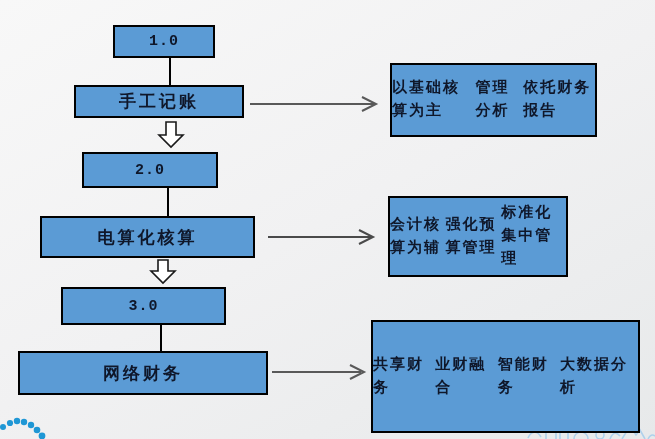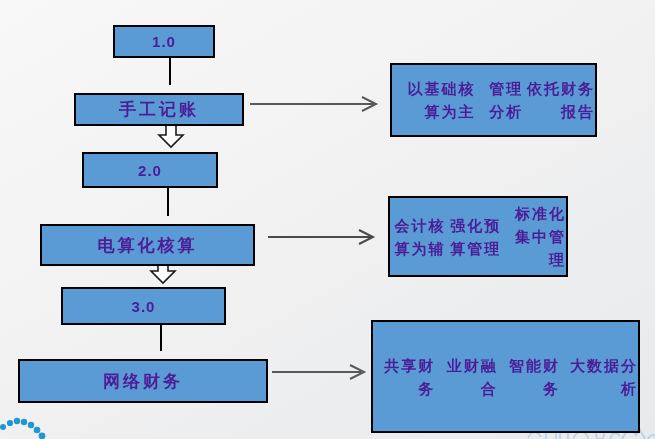--- a/index.html
+++ b/index.html
@@ -10,25 +10,26 @@
     background:linear-gradient(150deg,#f8f8f8 0%,#f1f1f2 50%,#e7e9ea 100%);
     font-family:"Liberation Sans","DejaVu Sans",sans-serif;
   }
   .layer{position:absolute;left:0;top:0;}
   .box{
     position:absolute;
     background:#5B9BD5;
     border:2px solid #000;
     box-sizing:border-box;
     display:flex;align-items:center;justify-content:center;
-    color:#4c1d95;font-weight:bold;
-    text-align:right;
+    color:#0f172a;font-weight:bold;
+    text-align:left;
+    font-family:Liberation Mono, monospace;
   }
   .version-box{font-size:15px;letter-spacing:1px;}
-  .name-box{font-size:17px;letter-spacing:3px;margin-top:8px;}
+  .name-box{font-size:17px;letter-spacing:3px;}
   .features-box{flex-direction:row;font-size:15px;line-height:23px;letter-spacing:2px;}
 </style>
 </head>
 <body>
 
 <div class="canvas">
 
   <svg class="layer" width="655" height="439" viewBox="0 0 655 439">
 
     <line x1="170" y1="58" x2="170" y2="85" stroke="#000" stroke-width="2"></line>

